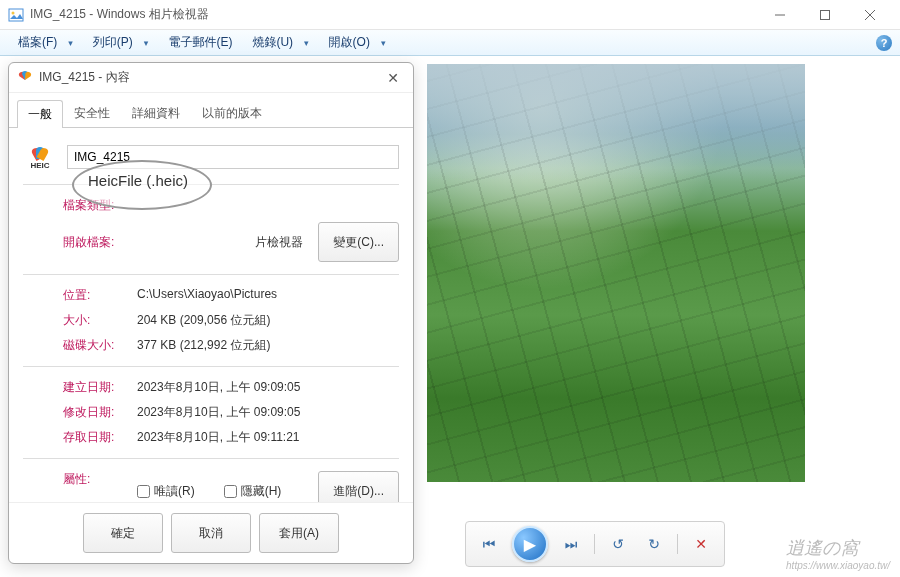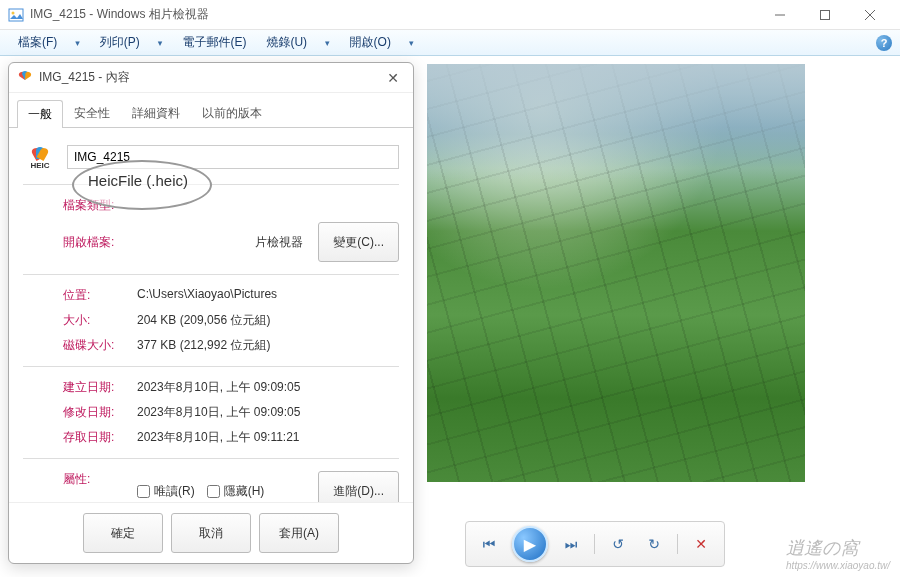--- a/index.html
+++ b/index.html
@@ -7,21 +7,21 @@
 
 
 .titlebar { height: 30px; background: #fff; border-bottom: 1px solid #e5e5e5; display: flex; align-items: center; padding: 0 8px; }
 .titlebar .app-icon { width: 16px; height: 16px; margin-right: 6px; display: flex; align-items: center; justify-content: center; }
 .titlebar .title { flex: 1; color: #555; font-size: 12px; }
 .titlebar .win-btns { display: flex; }
 .titlebar .win-btn { width: 45px; height: 30px; display: flex; align-items: center; justify-content: center; color: #666; }
 
 
 .menubar { height: 26px; background: linear-gradient(#f9fdff,#e9f5fe); border-bottom: 1px solid #b8d6e8; display: flex; align-items: center; padding: 0 8px; position: relative; }
-.menubar .menu-item { padding: 3px 10px; color: #1a3e6e; font-size: 12px; display: flex; align-items: center; gap: 18px; }
+.menubar .menu-item { padding: 3px 10px; color: #1a3e6e; font-size: 12px; display: flex; align-items: center; gap: 11px; }
 .menubar .help-icon { position: absolute; right: 8px; width: 16px; height: 16px; border-radius: 50%; background: radial-gradient(circle at 30% 30%, #7bb8e8, #2e7cc4); color: #fff; display: flex; align-items: center; justify-content: center; font-size: 11px; font-weight: bold; }
 
 
 .main { position: absolute; top: 56px; left: 0; right: 0; bottom: 0; background: #fff; }
 .photo { position: absolute; top: 8px; right: 95px; width: 378px; height: 418px; background: linear-gradient(180deg, #a8c8d8 0%, #7ba8c0 15%, #8ab89a 25%, #4a8a3a 40%, #5a9a4a 60%, #3a7a2a 80%, #4a8a3a 100%); overflow: hidden; }
 .photo::before { content: ""; position: absolute; inset: 0; background:
   repeating-linear-gradient(75deg, transparent 0 30px, rgba(0,0,0,0.1) 30px 32px),
   repeating-linear-gradient(-15deg, transparent 0 25px, rgba(0,0,0,0.08) 25px 27px),
   radial-gradient(circle at 30% 10%, rgba(255,255,240,0.7), transparent 40%);
 }
@@ -59,21 +59,21 @@
 .hr { border-top: 1px solid #ddd; margin: 8px 0; }
 .prop-row { display: flex; align-items: flex-start; padding: 4px 0; font-size: 12px; }
 .prop-label { width: 74px; color: #be185d; margin-left: 40px; }
 .prop-val { flex: 1; color: #333; }
 
 .openwith-row { display: flex; align-items: center; gap: 8px; }
 .openwith-row .btn { margin-left: auto; }
 
 .btn { height: 40px; padding: 0 14px; background: linear-gradient(#fdfdfd,#efefef); border: 1px solid #bbb; border-radius: 3px; font-size: 12px; color: #333; display: inline-flex; align-items: center; justify-content: center; }
 
-.checks { display: flex; align-items: center; gap: 12px; }
+.checks { display: flex; align-items: center; gap: 29px; }
 .check { display: flex; align-items: center; gap: 4px; }
 .check input { width: 13px; height: 13px; }
 
 .security-row .prop-val { display: flex; gap: 10px; align-items: flex-start; }
 .sec-text { flex: 1; line-height: 1.5; }
 
 .dlg-footer { display: flex; justify-content: center; gap: 8px; padding: 10px; border-top: 1px solid #eee; }
 .dlg-footer .btn { width: 80px; }
 
 

